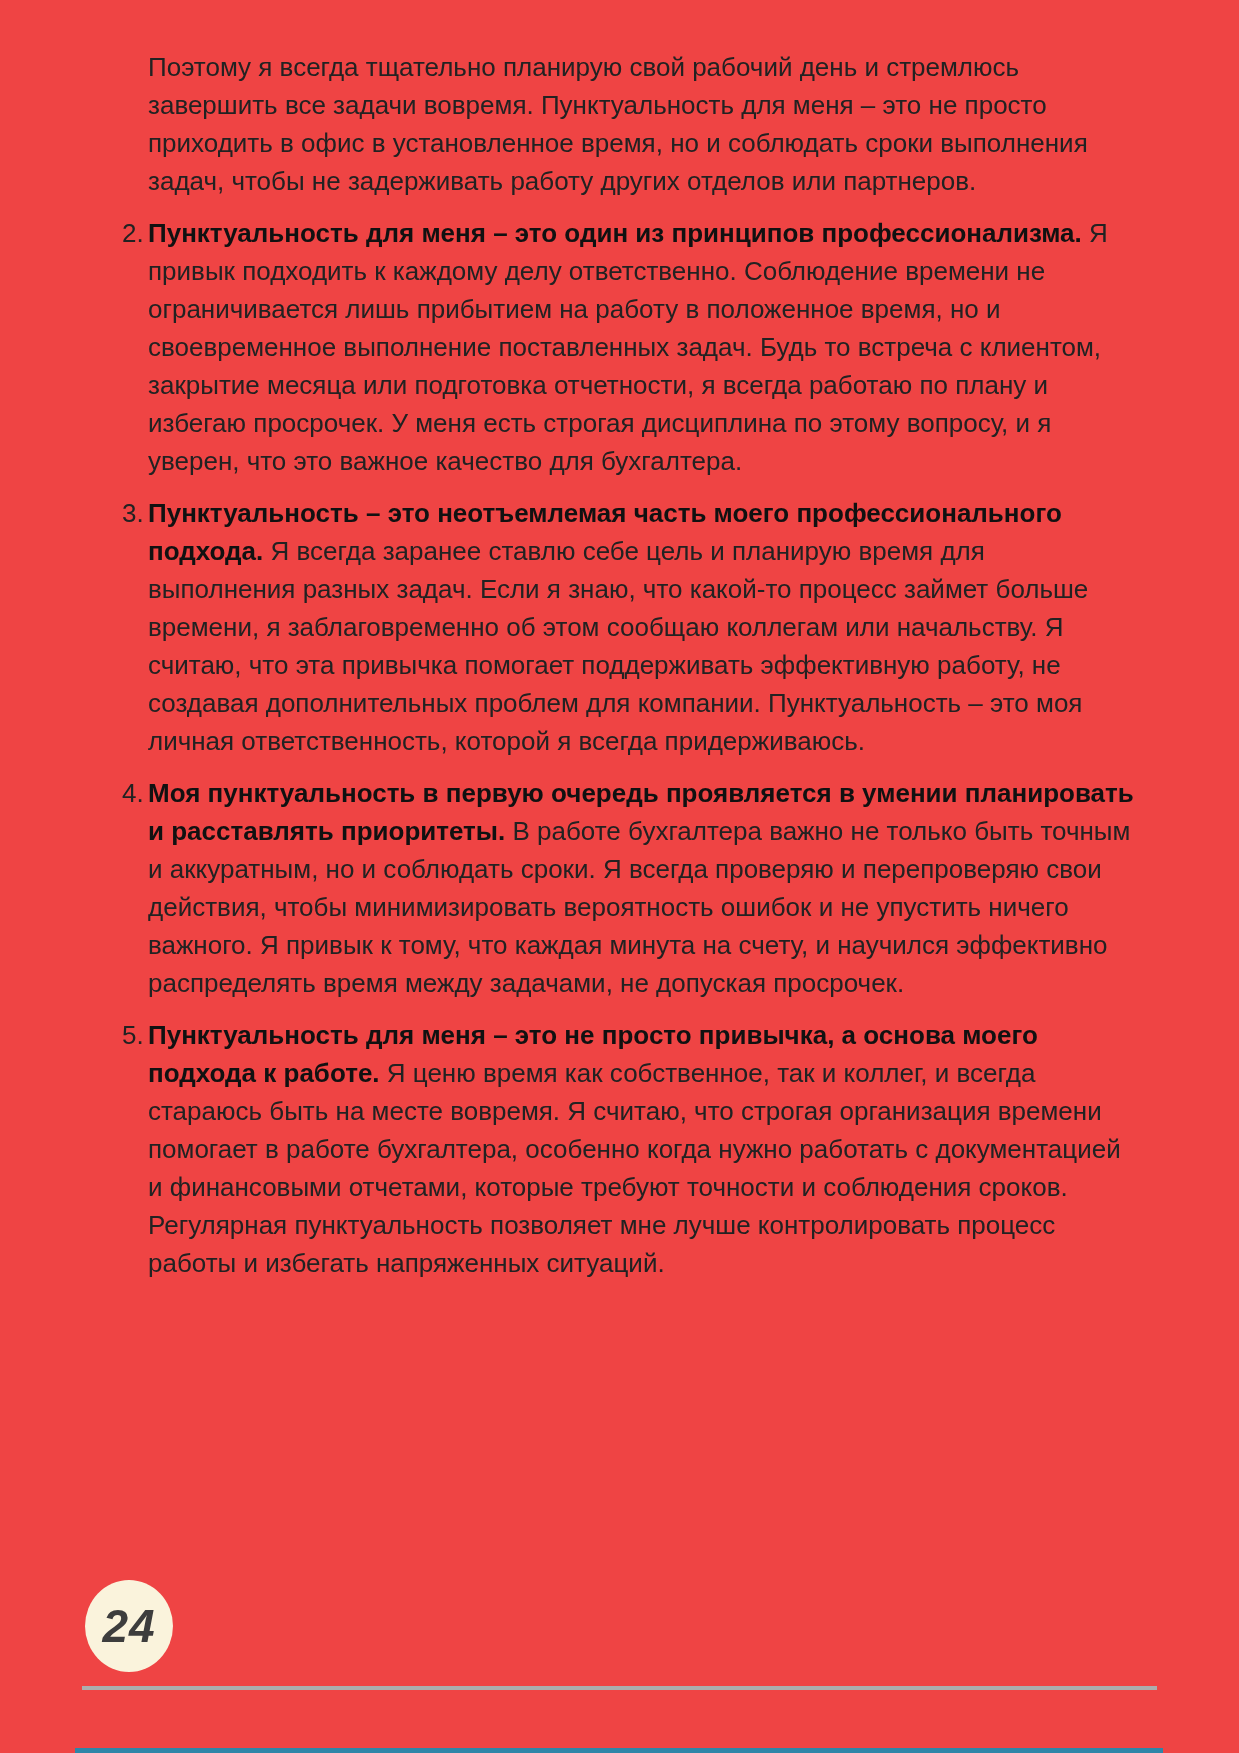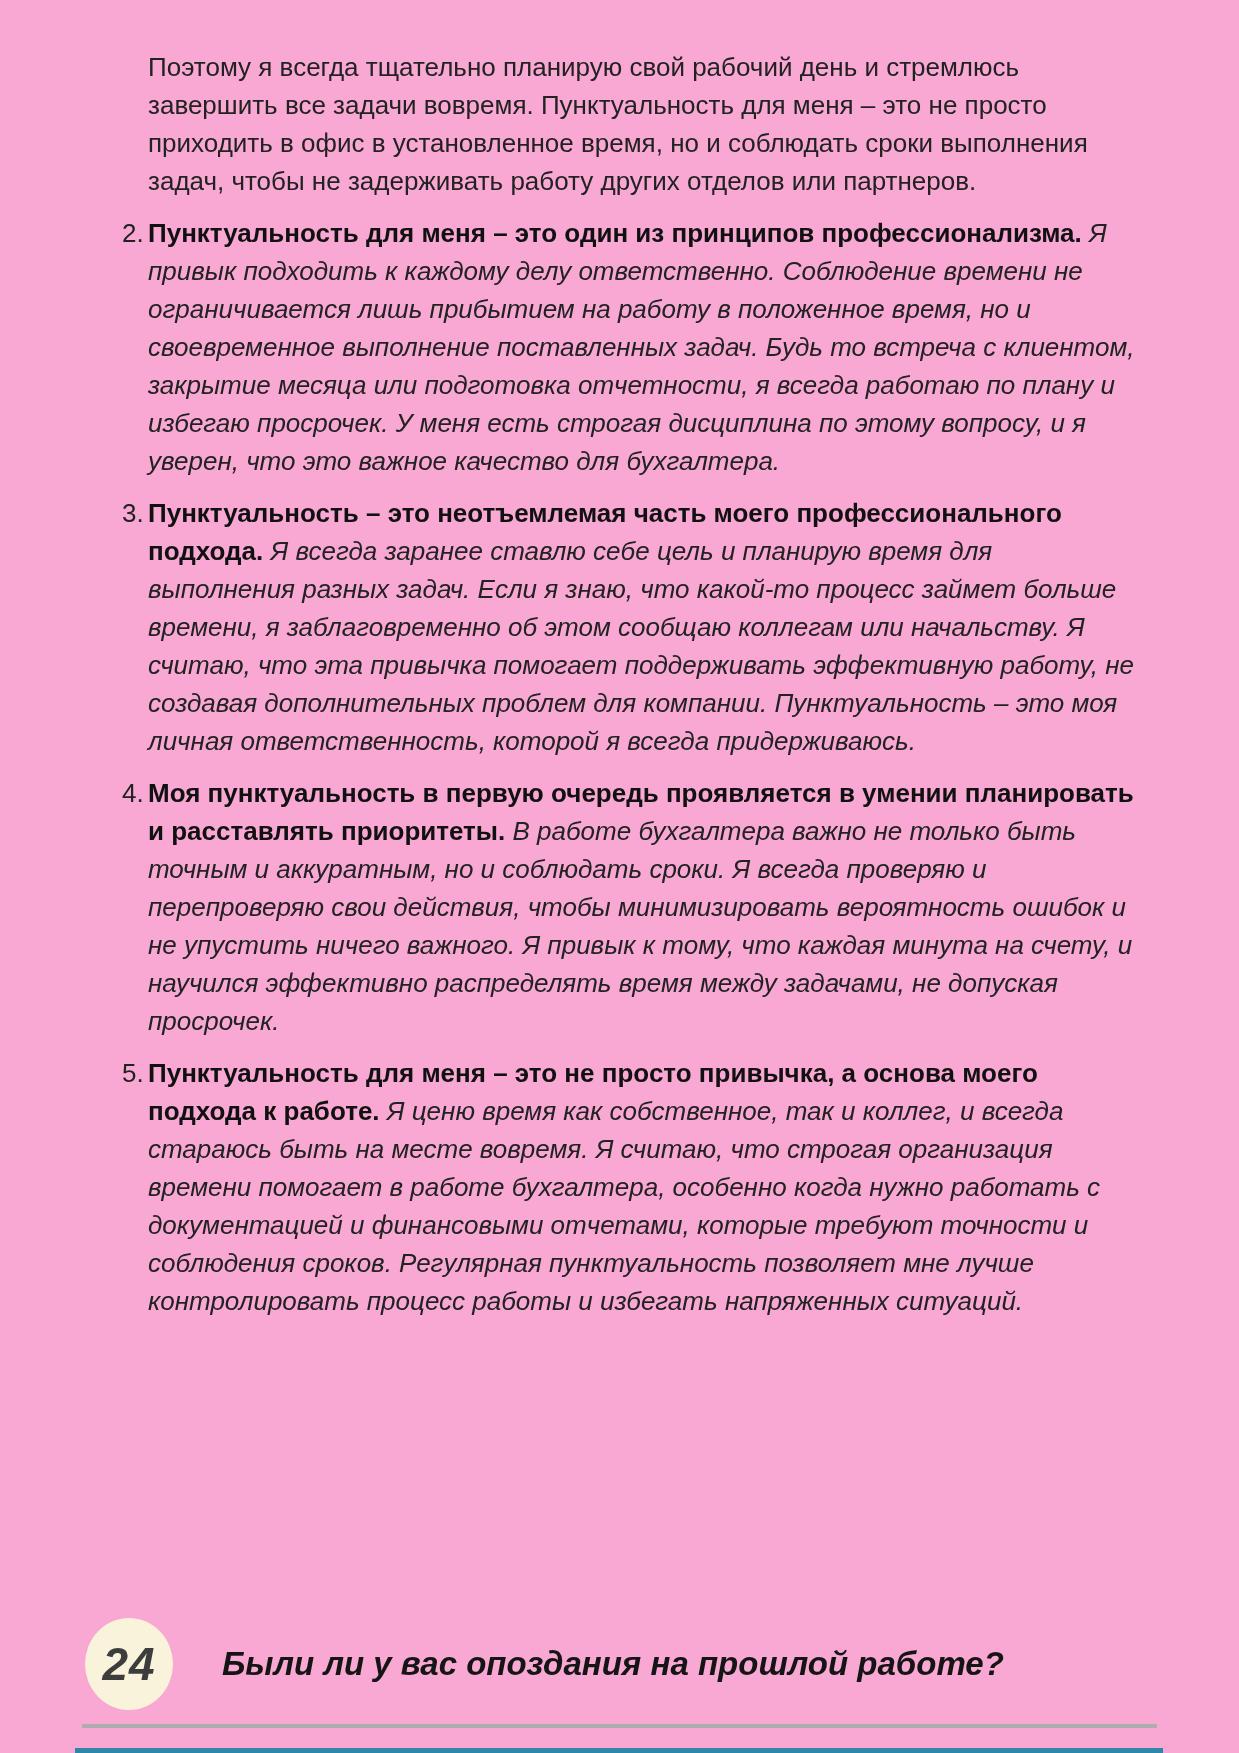--- a/index.html
+++ b/index.html
@@ -1,40 +1,40 @@
 <!DOCTYPE html>
 <html><head>
 <meta charset="utf-8">
 <style>
   html, body { margin: 0; padding: 0; background: #ffffff; }
   .page {
     position: relative;
     width: 1239px;
     height: 1753px;
-    background: #f9a8d4;
+    background: #ef4444;
     overflow: hidden;
     box-sizing: border-box;
     padding: 48px 104px 0 122px;
     font-family: "Liberation Sans", "DejaVu Sans", sans-serif;
     font-size: 26px;
     line-height: 38px;
     color: #222222;
   }
   .intro-paragraph {
     margin: 0 0 14px 26px;
     text-align: left;
   }
   .answer-item {
     display: grid;
     grid-template-columns: 26px 1fr;
     margin: 0 0 14px 0;
   }
   .answer-number { color: #222222; }
   .answer-lead { font-weight: bold; color: #111111; text-align: center; }
-  .answer-text { color: #222222; font-style: italic; }
+  .answer-text { color: #222222; }
   .question-section { margin-top: 298px; }
   .question-row {
     display: flex;
     align-items: center;
     margin-left: -37px;
     font-style: italic;
   }
   .question-badge {
     width: 88px;
     height: 92px;
@@ -99,20 +99,19 @@
   <div class="answer-item">
     <span class="answer-number">5.</span>
     <span><span class="answer-lead">Пунктуальность для меня – это не просто привычка, а основа моего подхода к работе.</span><span class="answer-text"> Я ценю время как собственное, так и коллег, и всегда стараюсь быть на месте вовремя. Я считаю, что строгая организация времени помогает в работе бухгалтера, особенно когда нужно работать с документацией и финансовыми отчетами, которые требуют точности и соблюдения сроков. Регулярная пунктуальность позволяет мне лучше контролировать процесс работы и избегать напряженных ситуаций.</span></span>
   </div>
 
   <div class="question-section">
     <div class="question-row">
       <div class="question-badge">
         <span class="question-number">24</span>
       </div>
-      <div class="question-title">Были ли у вас опоздания на прошлой работе?</div>
     </div>
     <div class="section-divider"></div>
   </div>
 
   <div class="bottom-accent-line"></div>
 
 </div>
 
 </body></html>

